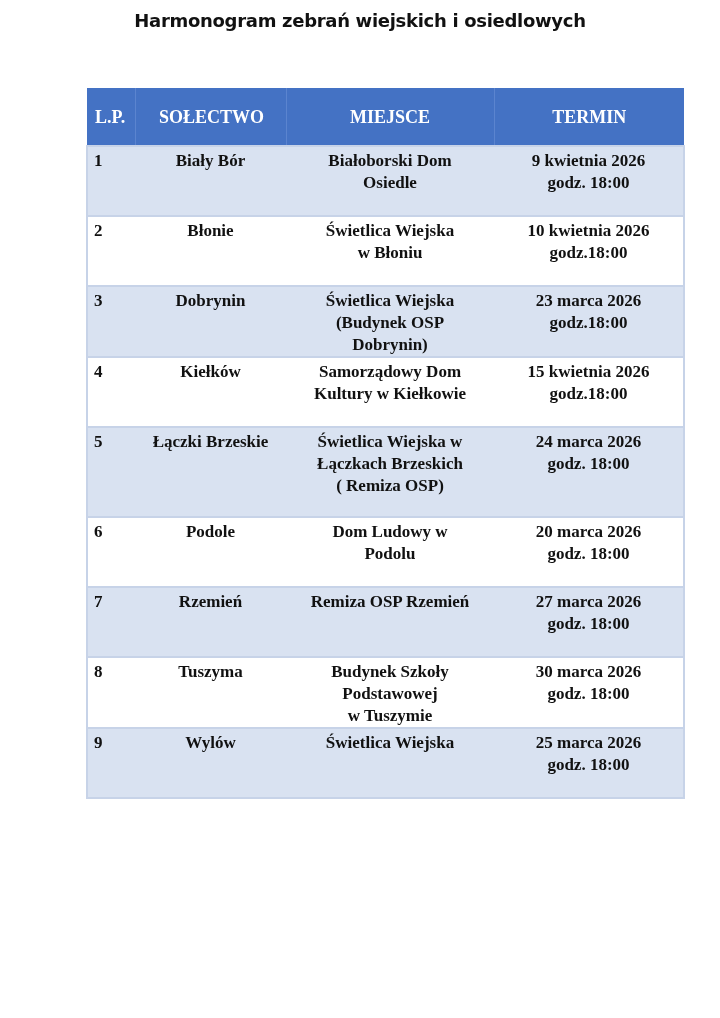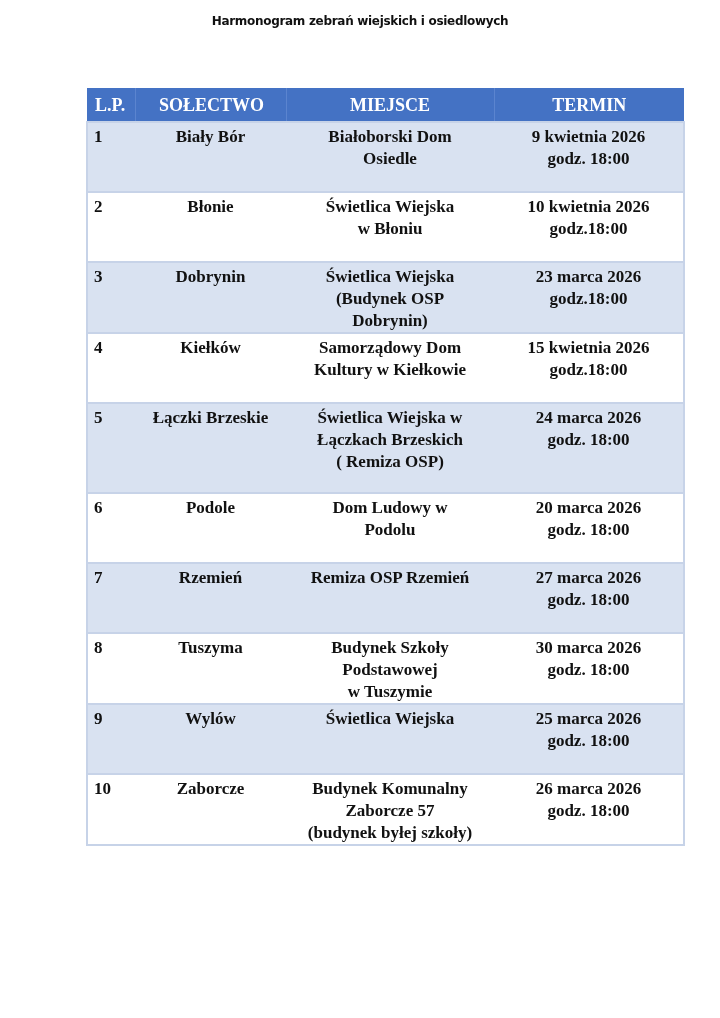--- a/index.html
+++ b/index.html
@@ -1,37 +1,37 @@
 <!DOCTYPE html>
 <html><head>
   <meta charset="utf-8">
   <style>
     html, body { margin: 0; padding: 0; background: #ffffff; }
     body { width: 720px; height: 1018px; position: relative; overflow: hidden; }
     .title {
       position: absolute; left: 0; top: 8px; width: 720px;
       text-align: center;
       font-family: "DejaVu Sans", sans-serif;
-      font-weight: bold; font-size: 12px; line-height: 26px;
+      font-weight: bold; font-size: 18px; line-height: 26px;
       color: #111;
       letter-spacing: -0.3px;
     }
     .title div { white-space: pre; }
     table.sched {
       position: absolute; left: 86px; top: 88px;
       width: 597px;
       border-collapse: collapse;
       table-layout: fixed;
       font-family: "Liberation Serif", serif;
       font-weight: bold; font-size: 17px; line-height: 22px;
       color: #111;
     }
     table.sched th {
       background: #4472c4; color: #ffffff;
-      height: 33px; padding: 0 4px;
+      height: 33px; padding: 12px 4px;
       font-weight: bold; font-size: 18px;
       border-left: 1px solid #5b84cf;
       vertical-align: middle;
     }
     table.sched th:first-child { border-left: none; text-align: left; padding-left: 8px; }
     table.sched th.h-sol { text-align: center; padding-left: 6px; }
     table.sched td {
       vertical-align: top;
       padding: 3px 4px 0 4px;
       text-align: center;
@@ -186,29 +186,14 @@
           <span class="line">Wylów</span>
         </td>
       <td>
           <span class="line">Świetlica Wiejska</span>
         </td>
       <td>
           <span class="line">25 marca 2026</span>
           <span class="line">godz. 18:00</span>
         </td>
     </tr>
-    <tr class="plain" style="height:70px">
-      <td class="lp">10</td>
-      <td>
-          <span class="line">Zaborcze</span>
-        </td>
-      <td>
-          <span class="line">Budynek Komunalny</span>
-          <span class="line">Zaborcze 57</span>
-          <span class="line">(budynek byłej szkoły)</span>
-        </td>
-      <td>
-          <span class="line">26 marca 2026</span>
-          <span class="line">godz. 18:00</span>
-        </td>
-    </tr>
   </tbody>
 </table>
 
 </body></html>

